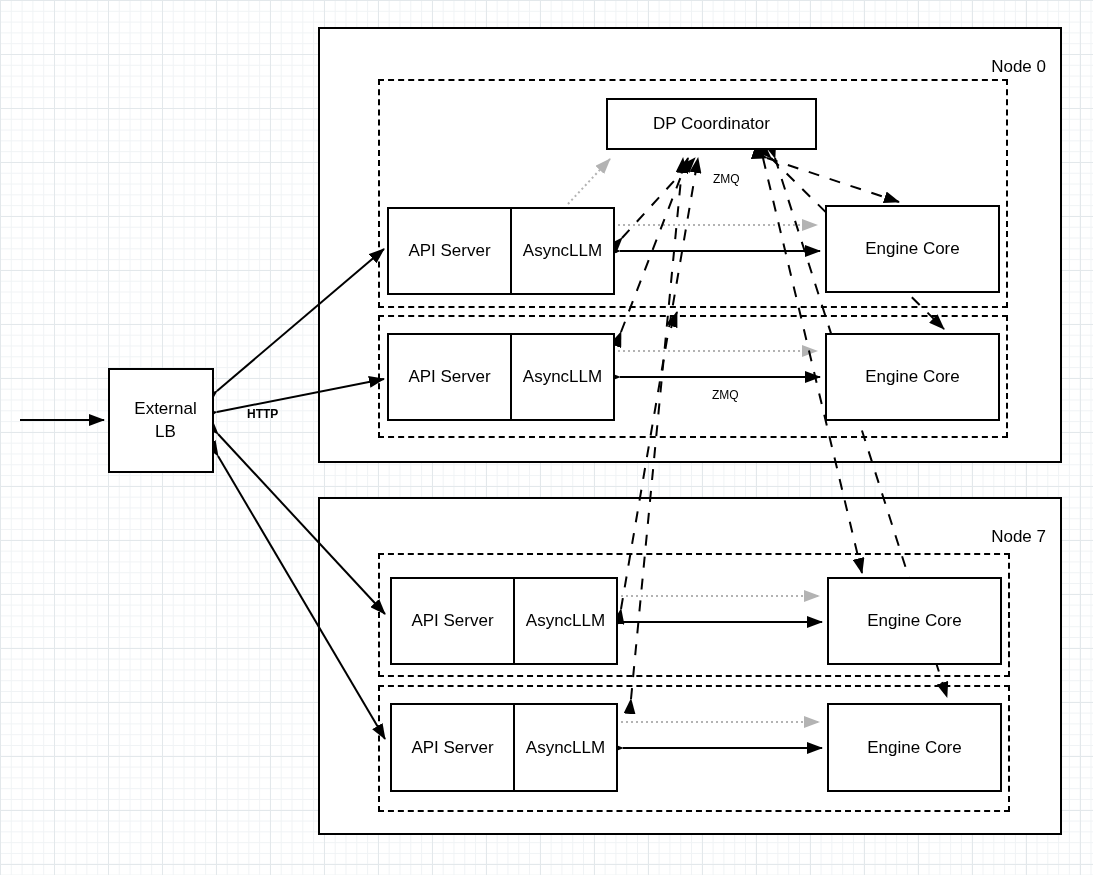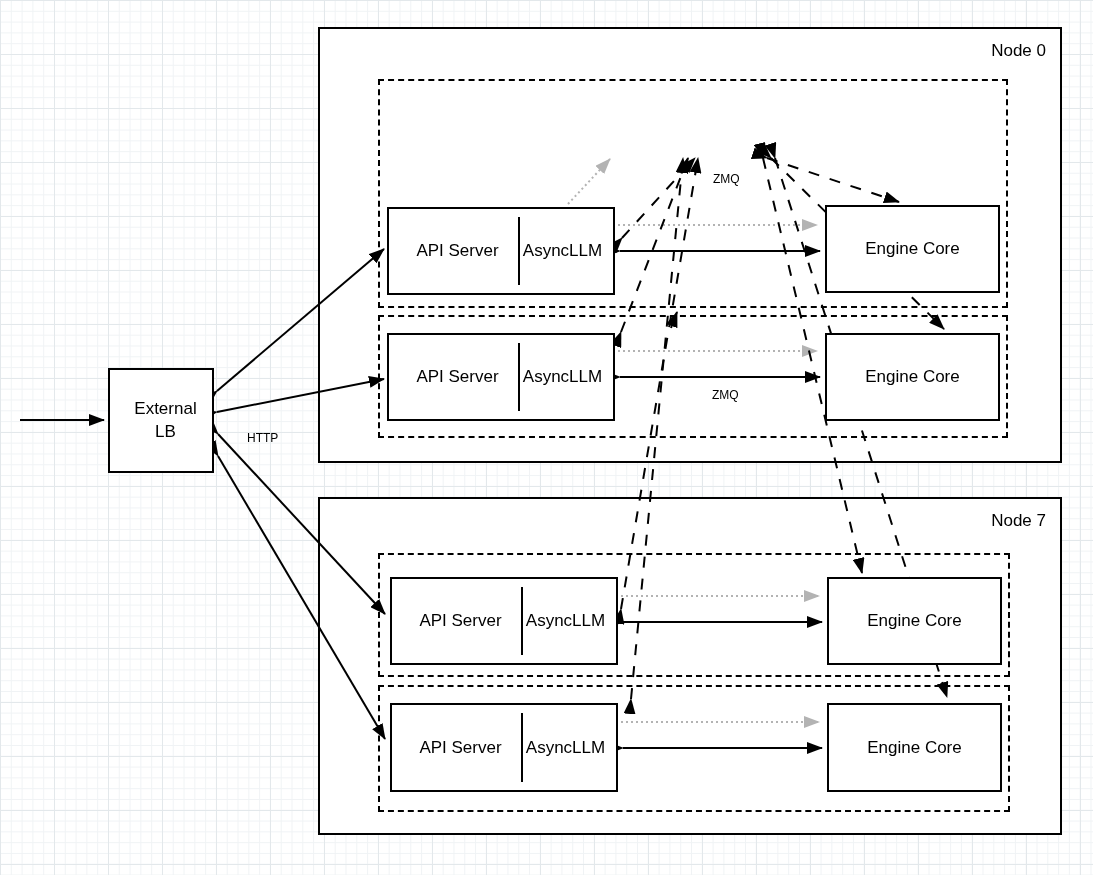--- a/index.html
+++ b/index.html
@@ -20,37 +20,37 @@
       linear-gradient(var(--grid-minor) 1px, transparent 1px),
       linear-gradient(90deg, var(--grid-minor) 1px, transparent 1px);
     background-size:54px 54px,54px 54px,10.8px 10.8px,10.8px 10.8px;
   }
   .abs{position:absolute;}
   .node{
     border:2px solid var(--line);
     background:var(--box-fill);
   }
   .node-label{
-    position:absolute;top:12px;right:14px;
+    position:absolute;top:28px;right:14px;
     font-size:17px;color:#000;
   }
   .dashed-group{
     border:2px dashed var(--line);
     background:transparent;
   }
   .shape{
     border:2px solid var(--line);
     background:var(--box-fill);
     display:flex;align-items:center;justify-content:center;
     font-size:17px;color:#000;text-align:center;
     z-index:3;
   }
   .pair{
     display:flex;align-items:stretch;
-    padding:8px;z-index:3;position:absolute;
+    padding:0;z-index:3;position:absolute;
     border:2px solid var(--line);background:var(--box-fill);
   }
   .pair .cell{
     display:flex;align-items:center;justify-content:center;
     font-size:17px;color:#000;
   }
   .pair .cell.first{border-right:2px solid var(--line);}
   .lb{flex-direction:column;line-height:1.35;}
   .edge-label{
     position:absolute;font-size:12px;color:#000;z-index:4;
@@ -118,20 +118,23 @@
     <path class="wire dashed" d="M771,158 L944,329" marker-start="url(#ah)" marker-end="url(#ah)"></path>
     <path class="wire dashed" d="M763,158 L862,573" marker-start="url(#ah)" marker-end="url(#ah)"></path>
     <path class="wire dashed" d="M775,158 L947,697" marker-start="url(#ah)" marker-end="url(#ah)"></path>
   </svg>
 
   <div class="abs shape lb" style="left:108px;top:368px;width:106px;height:105px;padding-left:9px;">
     <span>External</span>
     <span>LB</span>
   </div>
 
+  <div class="abs shape" style="left:606px;top:98px;width:211px;height:52px;">
+    <span>DP Coordinator</span>
+  </div>
 
   <div class="pair" style="left:387px;top:207px;width:228px;height:88px;">
     <div class="cell first" style="width:123px;">API Server</div>
     <div class="cell" style="flex:1;">AsyncLLM</div>
   </div>
   <div class="abs shape" style="left:825px;top:205px;width:175px;height:88px;">
     <span>Engine Core</span>
   </div>
 
   <div class="pair" style="left:387px;top:333px;width:228px;height:88px;">
@@ -153,15 +156,15 @@
   <div class="pair" style="left:390px;top:703px;width:228px;height:89px;">
     <div class="cell first" style="width:123px;">API Server</div>
     <div class="cell" style="flex:1;">AsyncLLM</div>
   </div>
   <div class="abs shape" style="left:827px;top:703px;width:175px;height:89px;">
     <span>Engine Core</span>
   </div>
 
   <div class="edge-label" style="left:713px;top:172px;">ZMQ</div>
   <div class="edge-label" style="left:712px;top:388px;">ZMQ</div>
-  <div class="edge-label" style="left:247px;top:431px;">HTTP</div>
+  <div class="edge-label" style="left:247px;top:407px;font-weight:bold;">HTTP</div>
 
 </div>
 
 </body></html>

